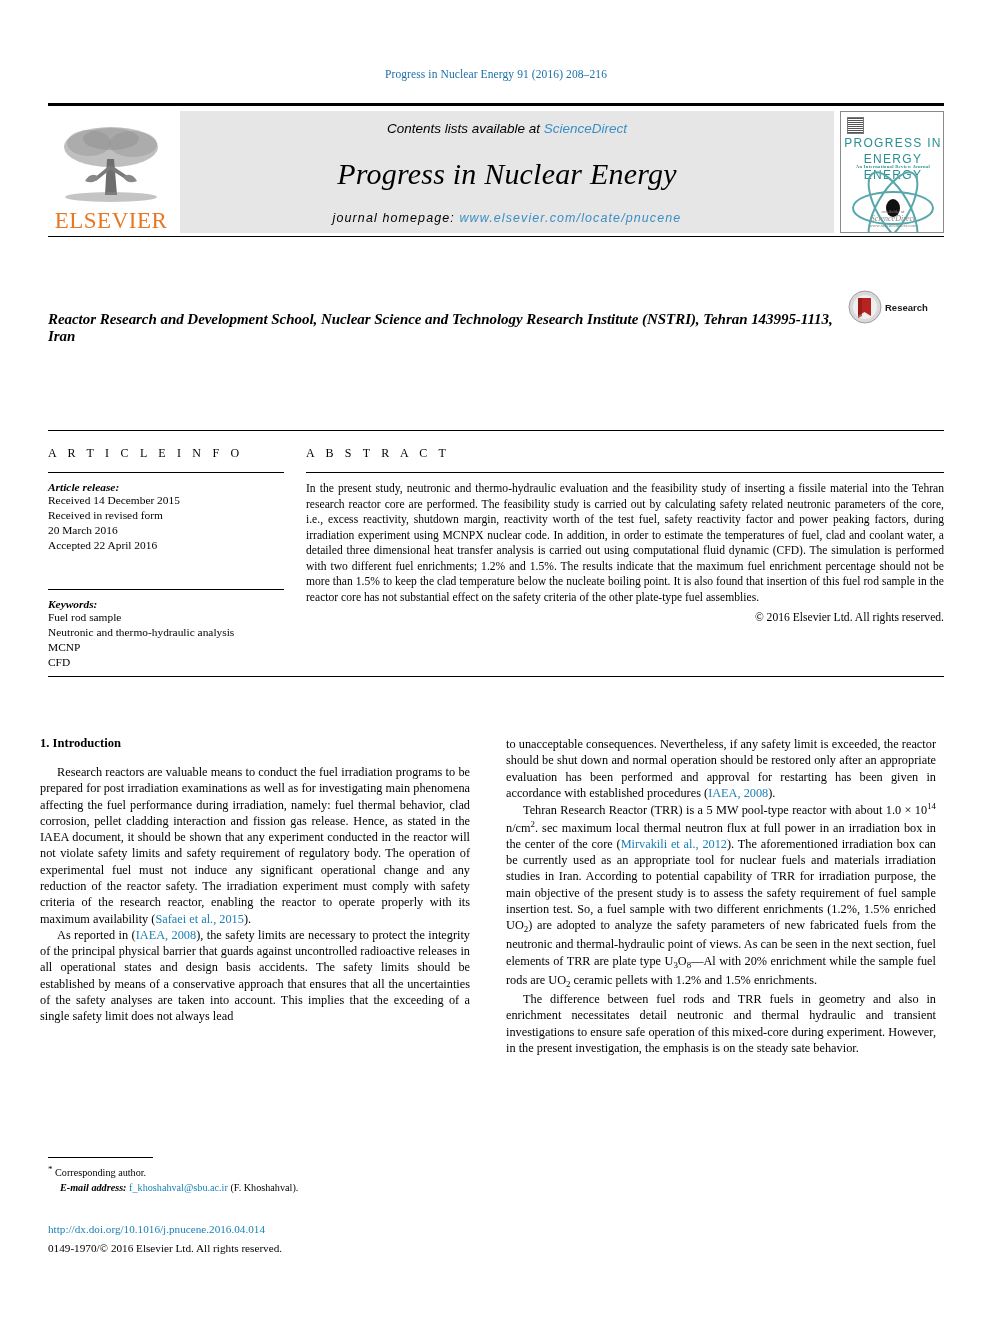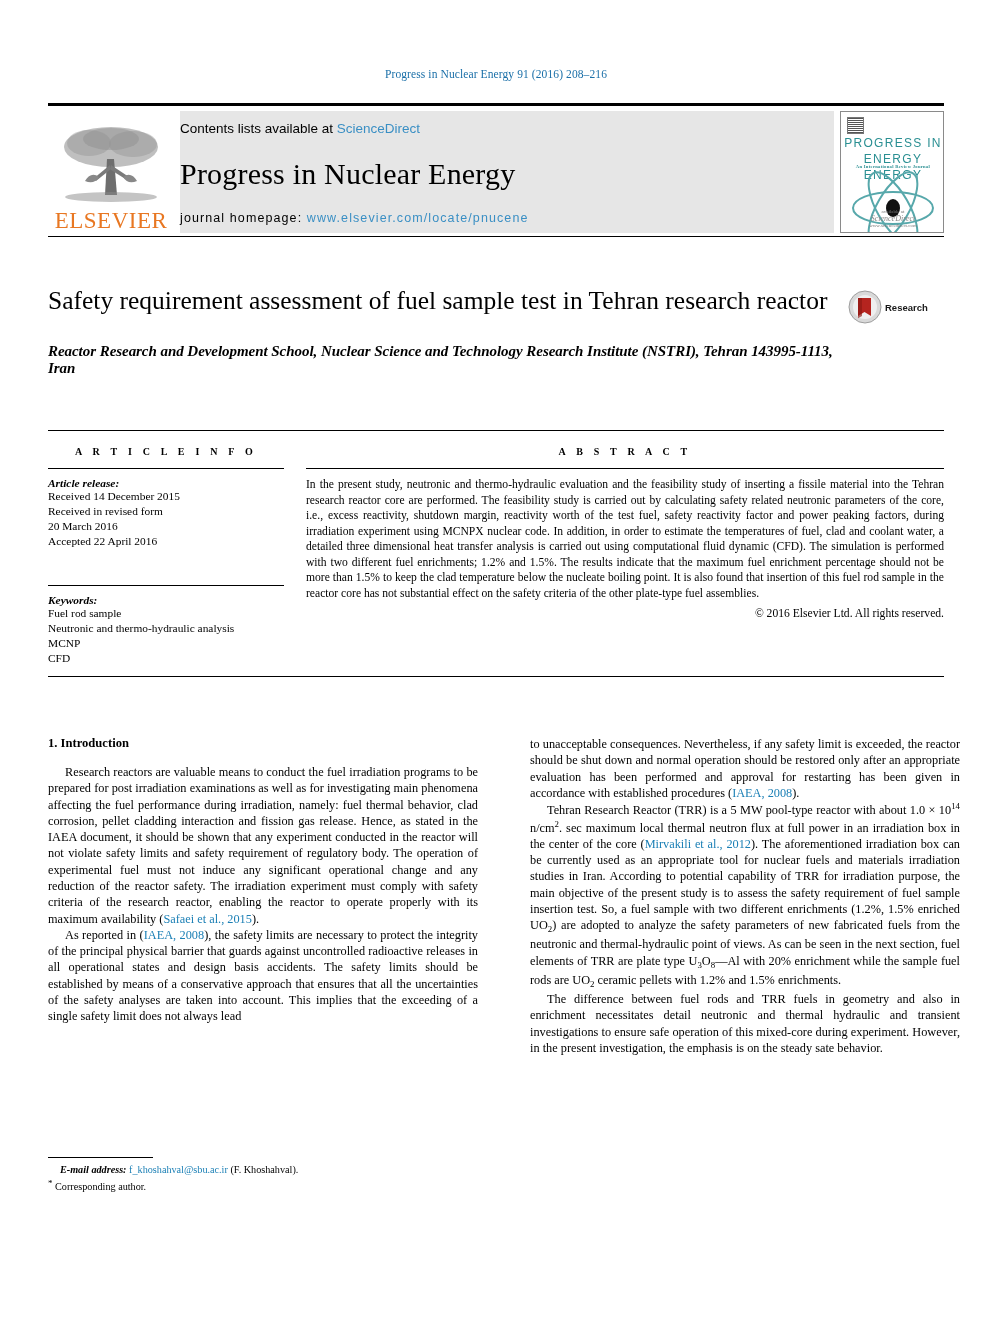--- a/index.html
+++ b/index.html
@@ -66,23 +66,25 @@
     color: #E87722;
     line-height: 1;
     font-weight: 400;
   }
   .masthead-center {
     flex: 1 1 auto;
     background: #e6e6e6;
     margin: 0 6px 0 6px;
     display: flex;
     flex-direction: column;
+    align-items: center;
     justify-content: space-between;
     padding: 10px 0 8px 0;
     box-sizing: border-box;
+    font-style: italic;
   }
   .contents-line {
     font-size: 13.5px;
     font-family: "Liberation Sans", sans-serif;
     color: #000;
   }
   .contents-line .sd {
     color: #3a8fc4;
   }
   .journal-title {
@@ -200,26 +202,25 @@
     top: 446px;
     left: 48px;
     width: 896px;
     display: flex;
     gap: 0;
   }
   .col-info { width: 236px; flex: 0 0 236px; }
   .col-abs  { flex: 1 1 auto; padding-left: 22px; }
   .sec-head {
     font-family: "Liberation Serif", serif;
-    font-size: 10px;
-    font-weight: bold;
+    font-size: 12px;
+    font-weight: normal;
     letter-spacing: 4.2px;
     color: #000;
     margin-bottom: 11px;
-    text-align: center;
   }
   .hr-dark { border-top: 1.6px solid #000; margin: 0 0 8px 0; }
   .hist-label, .kw-label {
     font-style: italic;
     font-weight: bold;
     font-size: 11.4px;
     color:#000;
   }
   .hist-line, .kw-line {
     font-size: 11.4px;
@@ -241,24 +242,24 @@
   .infoabs-rule-bot {
     position: absolute;
     top: 676px; left: 48px; width: 896px;
     border-top: 1px solid #000;
   }
 
   
   .body-cols {
     position: absolute;
     top: 736px;
-    left: 48px;
+    left: 40px;
     width: 896px;
     display: flex;
-    gap: 52px;
+    gap: 36px;
   }
   .bcol { width: 430px; flex: 0 0 430px; }
   .sec-title {
     font-size: 12.6px;
     font-weight: bold;
     margin: 0 0 13px 0;
   }
   .bcol p {
     margin: 0;
     font-size: 12.3px;
@@ -363,21 +364,20 @@
           <span>www.sciencedirect.com</span>
         </div>
       </div>
 
     </div>
   </div>
 
   <div class="title-rule"></div>
 
   <div class="title-block">
-    <h1 class="paper-title">Safety requirement assessment of fuel sample test in Tehran research reactor</h1>
     <div class="affiliation">Reactor Research and Development School, Nuclear Science and Technology Research Institute (NSTRI), Tehran 143995-1113, Iran</div>
   </div>
 
   <div class="crossmark">
     <svg width="34" height="34" viewBox="0 0 34 34">
       <circle cx="17" cy="17" r="16" fill="#d9d9d9" stroke="#9e9e9e" stroke-width="1"></circle>
       <circle cx="17" cy="17" r="12" fill="#efefef"></circle>
       <path d="M10 8 h13 v18 l-6.5 -4 l-6.5 4 Z" fill="#b5241f"></path>
       <path d="M10 8 h4 v18 l-4 2.2 Z" fill="#8c1814" opacity="0.65"></path>
     </svg>
@@ -429,25 +429,29 @@
     <div class="bcol">
       <p style="text-indent:0"><span>to unacceptable consequences. Nevertheless, if any safety limit is exceeded, the reactor should be shut down and normal operation should be restored only after an appropriate evaluation has been performed and approval for restarting has been given in accordance with established procedures (</span><span class="cit">IAEA, 2008</span><span>).</span></p>
       <p><span>Tehran Research Reactor (TRR) is a 5 MW pool-type reactor with about 1.0 × 10</span><sup>14</sup><span> n/cm</span><sup>2</sup><span>. sec maximum local thermal neutron flux at full power in an irradiation box in the center of the core (</span><span class="cit">Mirvakili et al., 2012</span><span>). The aforementioned irradiation box can be currently used as an appropriate tool for nuclear fuels and materials irradiation studies in Iran. According to potential capability of TRR for irradiation purpose, the main objective of the present study is to assess the safety requirement of fuel sample insertion test. So, a fuel sample with two different enrichments (1.2%, 1.5% enriched UO</span><sub>2</sub><span>) are adopted to analyze the safety parameters of new fabricated fuels from the neutronic and thermal-hydraulic point of views. As can be seen in the next section, fuel elements of TRR are plate type U</span><sub>3</sub><span>O</span><sub>8</sub><span>—Al with 20% enrichment while the sample fuel rods are UO</span><sub>2</sub><span> ceramic pellets with 1.2% and 1.5% enrichments.</span></p>
       <p>The difference between fuel rods and TRR fuels in geometry and also in enrichment necessitates detail neutronic and thermal hydraulic and transient investigations to ensure safe operation of this mixed-core during experiment. However, in the present investigation, the emphasis is on the steady sate behavior.</p>
     </div>
 
   </div>
 
   <div class="footnote">
     <div class="fn-rule"></div>
+    <div class="fn-line">
+      <span class="star">*</span>
+      <span>Corresponding author.</span>
+    </div>
     <div class="fn-line" style="padding-left:12px">
       <span class="fn-email-label">E-mail address:</span>
       <span class="fn-link">f_khoshahval@sbu.ac.ir</span>
       <span>(F. Khoshahval).</span>
     </div>
-    <div class="fn-line">
-      <span class="star">*</span>
-      <span>Corresponding author.</span>
-    </div>
-  </div>
-
+  </div>
+
+  <div class="doi-block">
+    <span class="doi-link">http://dx.doi.org/10.1016/j.pnucene.2016.04.014</span>
+    <span class="issn-line">0149-1970/© 2016 Elsevier Ltd. All rights reserved.</span>
+  </div>
 
 </div>
 
 </body></html>

